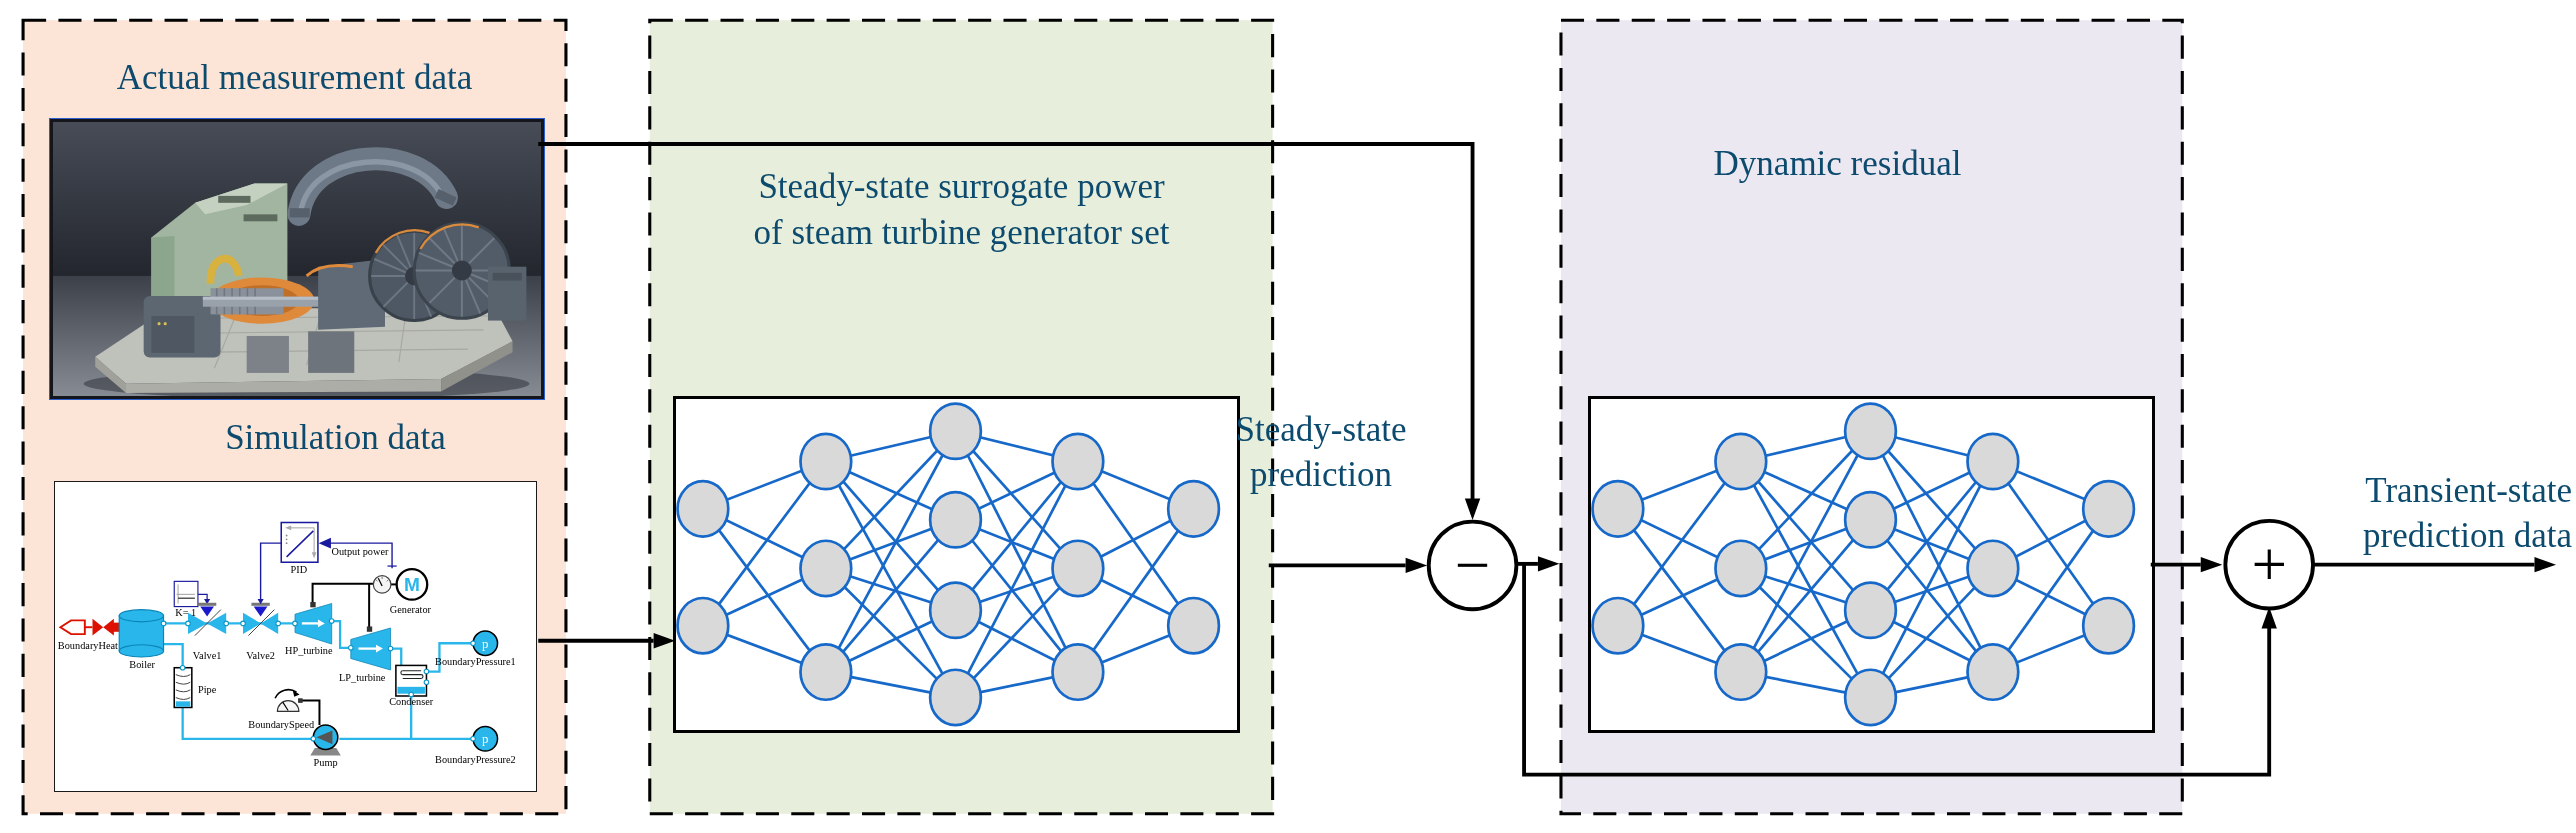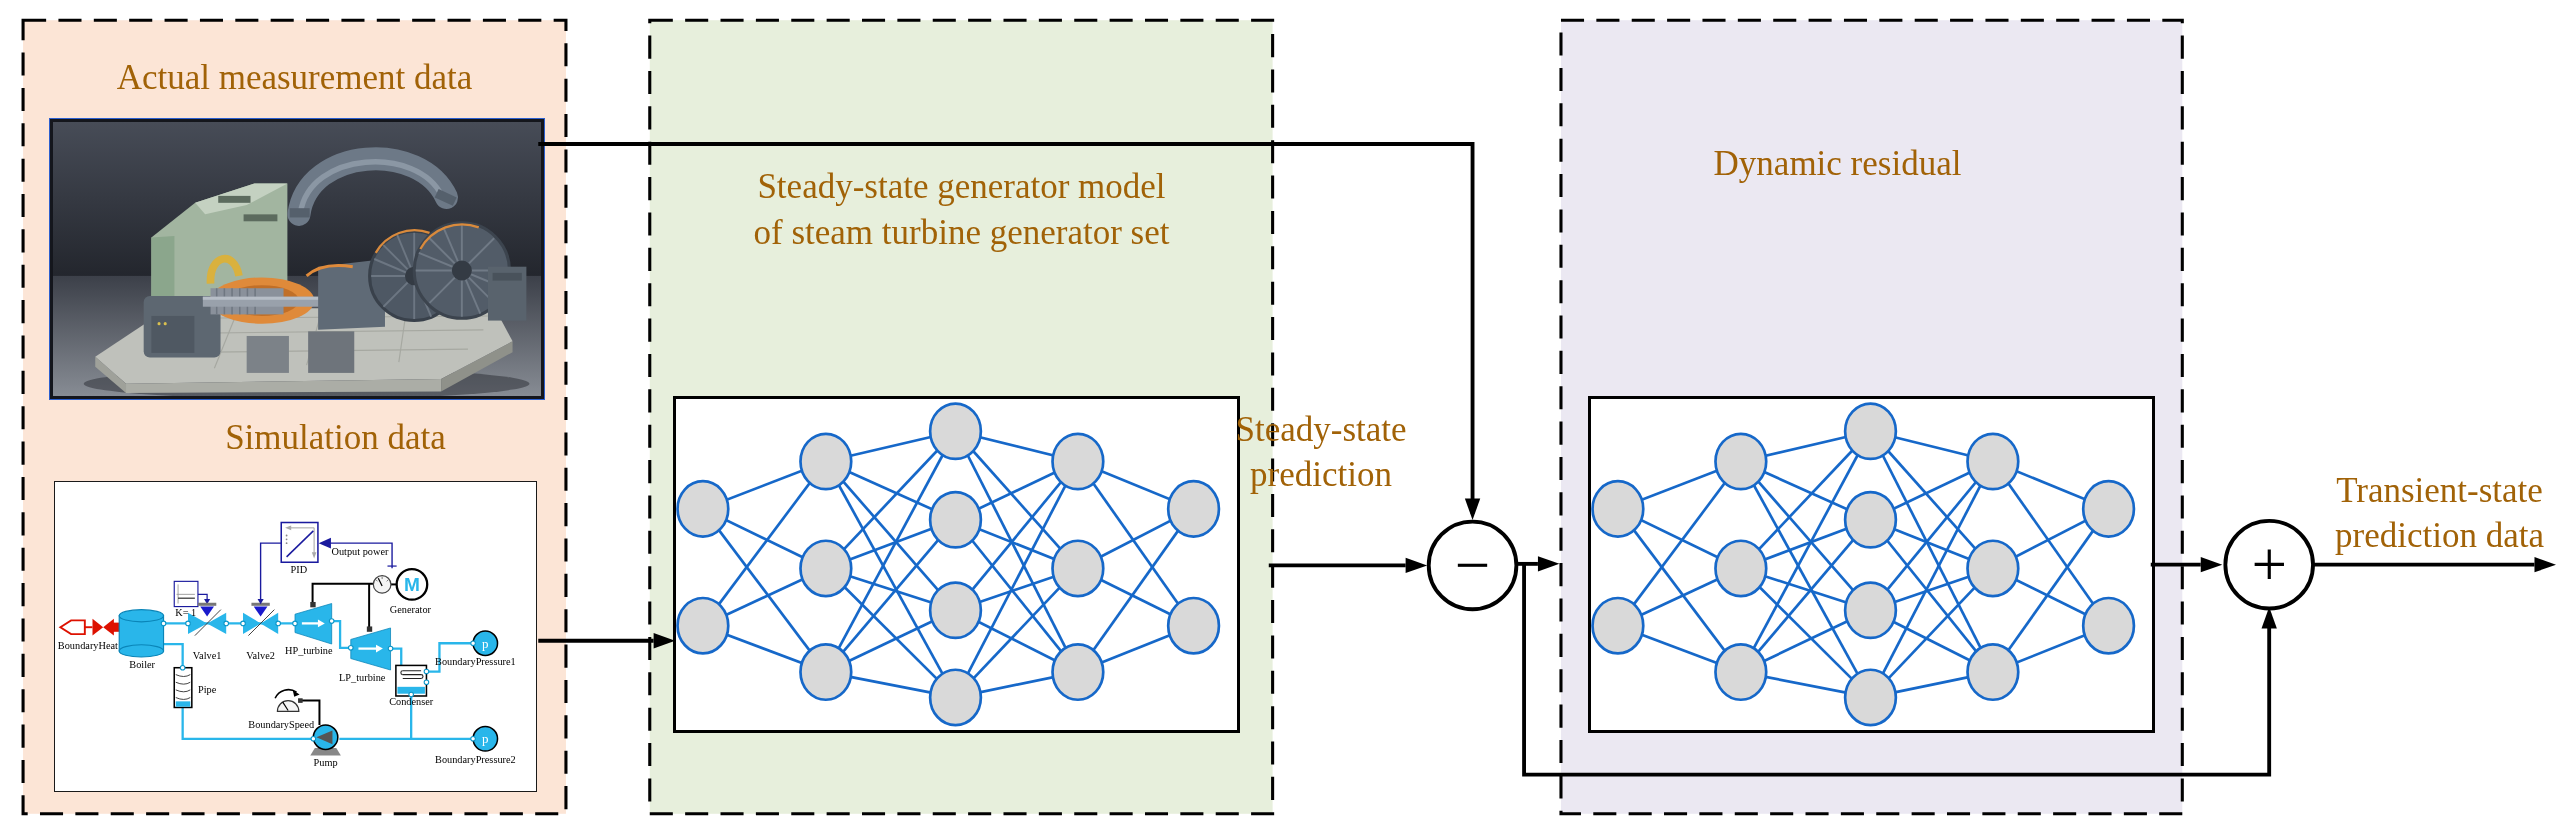--- a/index.html
+++ b/index.html
@@ -1,17 +1,17 @@
 <!DOCTYPE html>
 <html style="font-size:12.3px"><head>
 <meta charset="utf-8">
 <style>
   html,body{margin:0;padding:0;background:#ffffff;}
   #figure{position:relative;width:2576px;height:834px;background:#ffffff;overflow:hidden;
-          font-family:"Liberation Serif","DejaVu Serif",serif;color:#a16207;}
+          font-family:"Liberation Serif","DejaVu Serif",serif;color:#0c4a6e;}
   svg{display:block;}
   .bgsvg{position:absolute;left:0;top:0;}
   .panel-title{position:absolute;text-align:center;font-size:35px;line-height:46px;white-space:nowrap;}
   .big-label{position:absolute;text-align:center;font-size:35px;line-height:45px;white-space:nowrap;}
   .photo-frame{position:absolute;left:50px;top:119px;width:488px;height:274px;
                background:#2b2f38;border:3.1px solid #14161c;outline:1.5px solid #2b5fd0;box-sizing:content-box;}
   .schematic-frame{position:absolute;left:54px;top:481px;width:483px;height:311px;
                    background:#ffffff;border:1.5px solid #1a1a1a;box-sizing:border-box;}
   .nnbox{position:absolute;width:567px;height:337px;background:#ffffff;border:3.8px solid #000;box-sizing:border-box;}
   .connectors{position:absolute;left:0;top:0;pointer-events:none;}
@@ -290,21 +290,21 @@
         <text class="schem-label" x="549" y="240" text-anchor="middle">BoundaryPressure1</text>
         <text class="schem-label" x="549" y="368" text-anchor="middle">BoundaryPressure2</text>
         <text class="schem-label" x="353" y="372" text-anchor="middle">Pump</text>
         <text class="schem-label" x="295" y="322" text-anchor="middle">BoundarySpeed</text>
         <text class="schem-label" x="198" y="276" text-anchor="middle">Pipe</text>
       </g>
     </svg>
   </div>
 
   <div class="panel-title" style="left:650px;top:164px;width:623px;">
-    <div>Steady-state generator model</div>
+    <div>Steady-state surrogate power</div>
     <div>of steam turbine generator set</div>
   </div>
   <div class="panel-title" style="left:1561px;top:141px;width:553px;">
     <div>Dynamic residual</div>
   </div>
 
   <div class="nnbox" style="left:673px;top:396px;">
     <svg class="nn-svg" width="559" height="329" viewBox="0 0 727 428">
         <line x1="34.896" y1="142.952" x2="194.836" y2="81.32000000000001" stroke="#1668c9" stroke-width="3.5"></line>
         <line x1="34.896" y1="142.952" x2="194.836" y2="220.42000000000002" stroke="#1668c9" stroke-width="3.5"></line>
@@ -435,19 +435,19 @@
     <circle cx="1915" cy="735" r="57" fill="#fff" stroke="#000" stroke-width="5"></circle>
     <text class="junction-sign" x="1915" y="735" text-anchor="middle" dominant-baseline="central">−</text>
     <circle cx="2951" cy="734" r="57" fill="#fff" stroke="#000" stroke-width="5"></circle>
     <text class="junction-sign" x="2951" y="734" text-anchor="middle" dominant-baseline="central">+</text>
   </svg>
 
   <div class="big-label" style="left:1202px;top:407px;width:238px;">
     <div>Steady-state</div>
     <div>prediction</div>
   </div>
-  <div class="big-label" style="left:2307px;top:468px;width:265px;">
+  <div class="big-label" style="left:2307px;top:468px;width:265px;text-align:right;">
     <div>Transient-state</div>
     <div>prediction data</div>
   </div>
 
 </div>
 
 
 </body></html>

